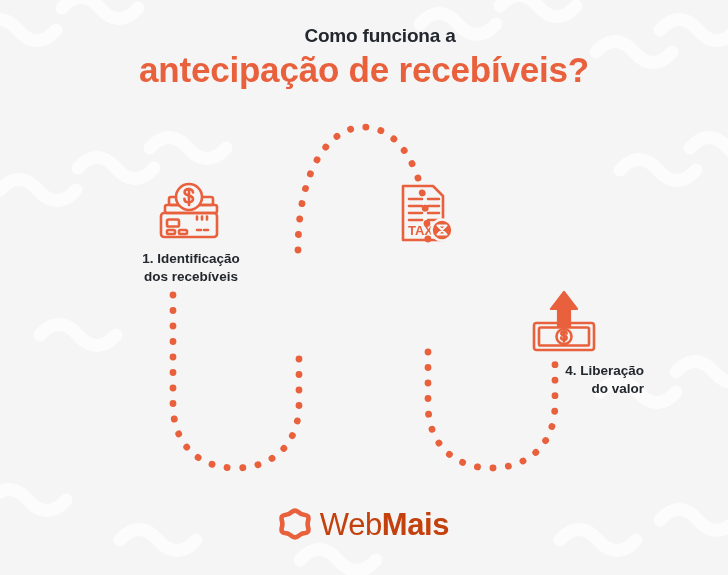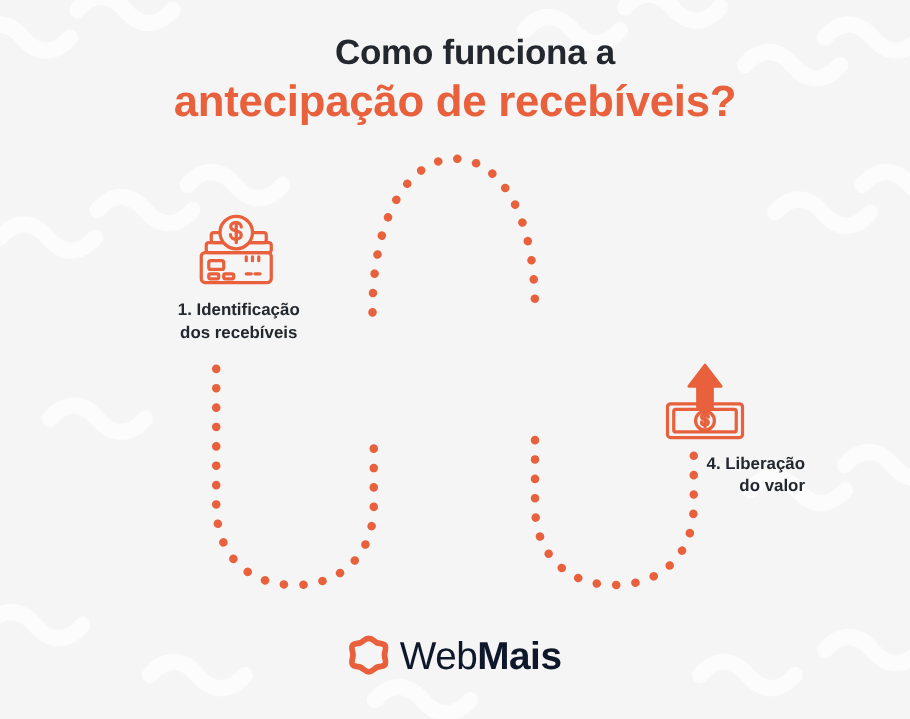--- a/index.html
+++ b/index.html
@@ -14,51 +14,51 @@
   .layer{position:absolute;left:0;top:0;width:728px;height:575px;}
   #bg-watermark{opacity:1;}
   #dotpath{pointer-events:none;}
 
   
   .title-block{
     position:absolute;left:0;top:24px;width:728px;
     text-align:center;
   }
   .title-line1{
-    font-size:28px;font-weight:bold;color:#23272e;
+    font-size:19px;font-weight:bold;color:#23272e;
     letter-spacing:-0.2px;line-height:1.28;padding-left:32px;
   }
   .title-line2{
     font-size:35px;font-weight:bold;color:#e8603c;
     letter-spacing:-0.2px;line-height:1.28;
   }
 
   
   .step{position:absolute;text-align:center;}
   .step-icon{
     display:flex;align-items:flex-end;justify-content:center;
     height:66px;margin-bottom:8px;
   }
   .step-label{
     font-size:13.5px;font-weight:bold;color:#23272e;
     line-height:1.34;white-space:pre-line;
   }
 
-  #step-1{left:105px;top:165px;width:172px;}
+  #step-1{left:105px;top:176px;width:172px;}
   #step-2{left:222px;top:297px;width:156px;}
   #step-3{left:345px;top:180px;width:162px;}
   #step-4{left:484px;top:288px;width:160px;text-align:right;}
 
   
   .logo{
     position:absolute;left:0;top:508px;width:728px;
     display:flex;align-items:center;justify-content:center;gap:9px;
   }
   .logo-text{
-    font-size:31px;line-height:1;color:#0f172a;letter-spacing:-0.4px;
+    font-size:31px;line-height:1;color:#c2410c;letter-spacing:-0.4px;
   }
   .logo-text .w{font-weight:normal;}
   .logo-text .m{font-weight:bold;}
 </style>
 </head>
 <body>
 
 <div id="stage">
 
   <svg class="layer" id="bg-watermark" viewBox="0 0 728 575">
@@ -145,20 +145,36 @@
         <path d="M33 9 v16"></path>
         <path d="M37 12.5 c0-2.2-2-3.4-4.2-3.4 -2.3 0-4.2 1.2-4.2 3.2 0 4.4 8.4 2.2 8.4 6.6 0 2.2-2 3.4-4.2 3.4 -2.4 0-4.4-1.3-4.4-3.6"></path>
       </svg>
     </div>
     <div class="step-label">1.  Identificação
 dos recebíveis</div>
   </div>
 
 
   <div class="step" id="step-3">
+    <div class="step-icon">
+      <svg width="58" height="64" viewBox="0 0 58 64" fill="none" stroke="#e8603c" stroke-width="2.6" stroke-linecap="round" stroke-linejoin="round">
+
+        <path d="M6 4 h30 l10 10 v44 h-40 Z"></path>
+
+        <path d="M12 17 h13 M31 17 h11"></path>
+        <path d="M12 24 h13 M31 24 h11"></path>
+        <path d="M12 31 h13 M31 31 h11"></path>
+        <path d="M12 38 h13 M31 38 h11"></path>
+
+        <text x="11" y="53" font-family="'Liberation Sans', sans-serif" font-size="13" font-weight="bold" fill="#e8603c" stroke="none">TAX</text>
+
+        <circle cx="45" cy="48" r="10.5" fill="#e8603c" stroke="#f5f5f5" stroke-width="2.6"></circle>
+        <path d="M40.5 43.5 h9 M40.5 52.5 h9 M49.5 43.5 L40.5 52.5 M40.5 43.5 L49.5 52.5" stroke="#f5f5f5" stroke-width="2.1"></path>
+      </svg>
+    </div>
   </div>
 
   <div class="step" id="step-4">
     <div class="step-icon">
       <svg width="66" height="64" viewBox="0 0 66 64" fill="none" stroke="#e8603c" stroke-width="2.6" stroke-linecap="round" stroke-linejoin="round">
 
         <path d="M33 2 L46 19 H39 V36 H27 V19 H20 Z" fill="#e8603c" stroke="#e8603c" stroke-width="2.2"></path>
 
         <rect x="3" y="33" width="60" height="27" rx="2.5"></rect>
         <rect x="8" y="37.5" width="50" height="18" rx="1.6"></rect>

